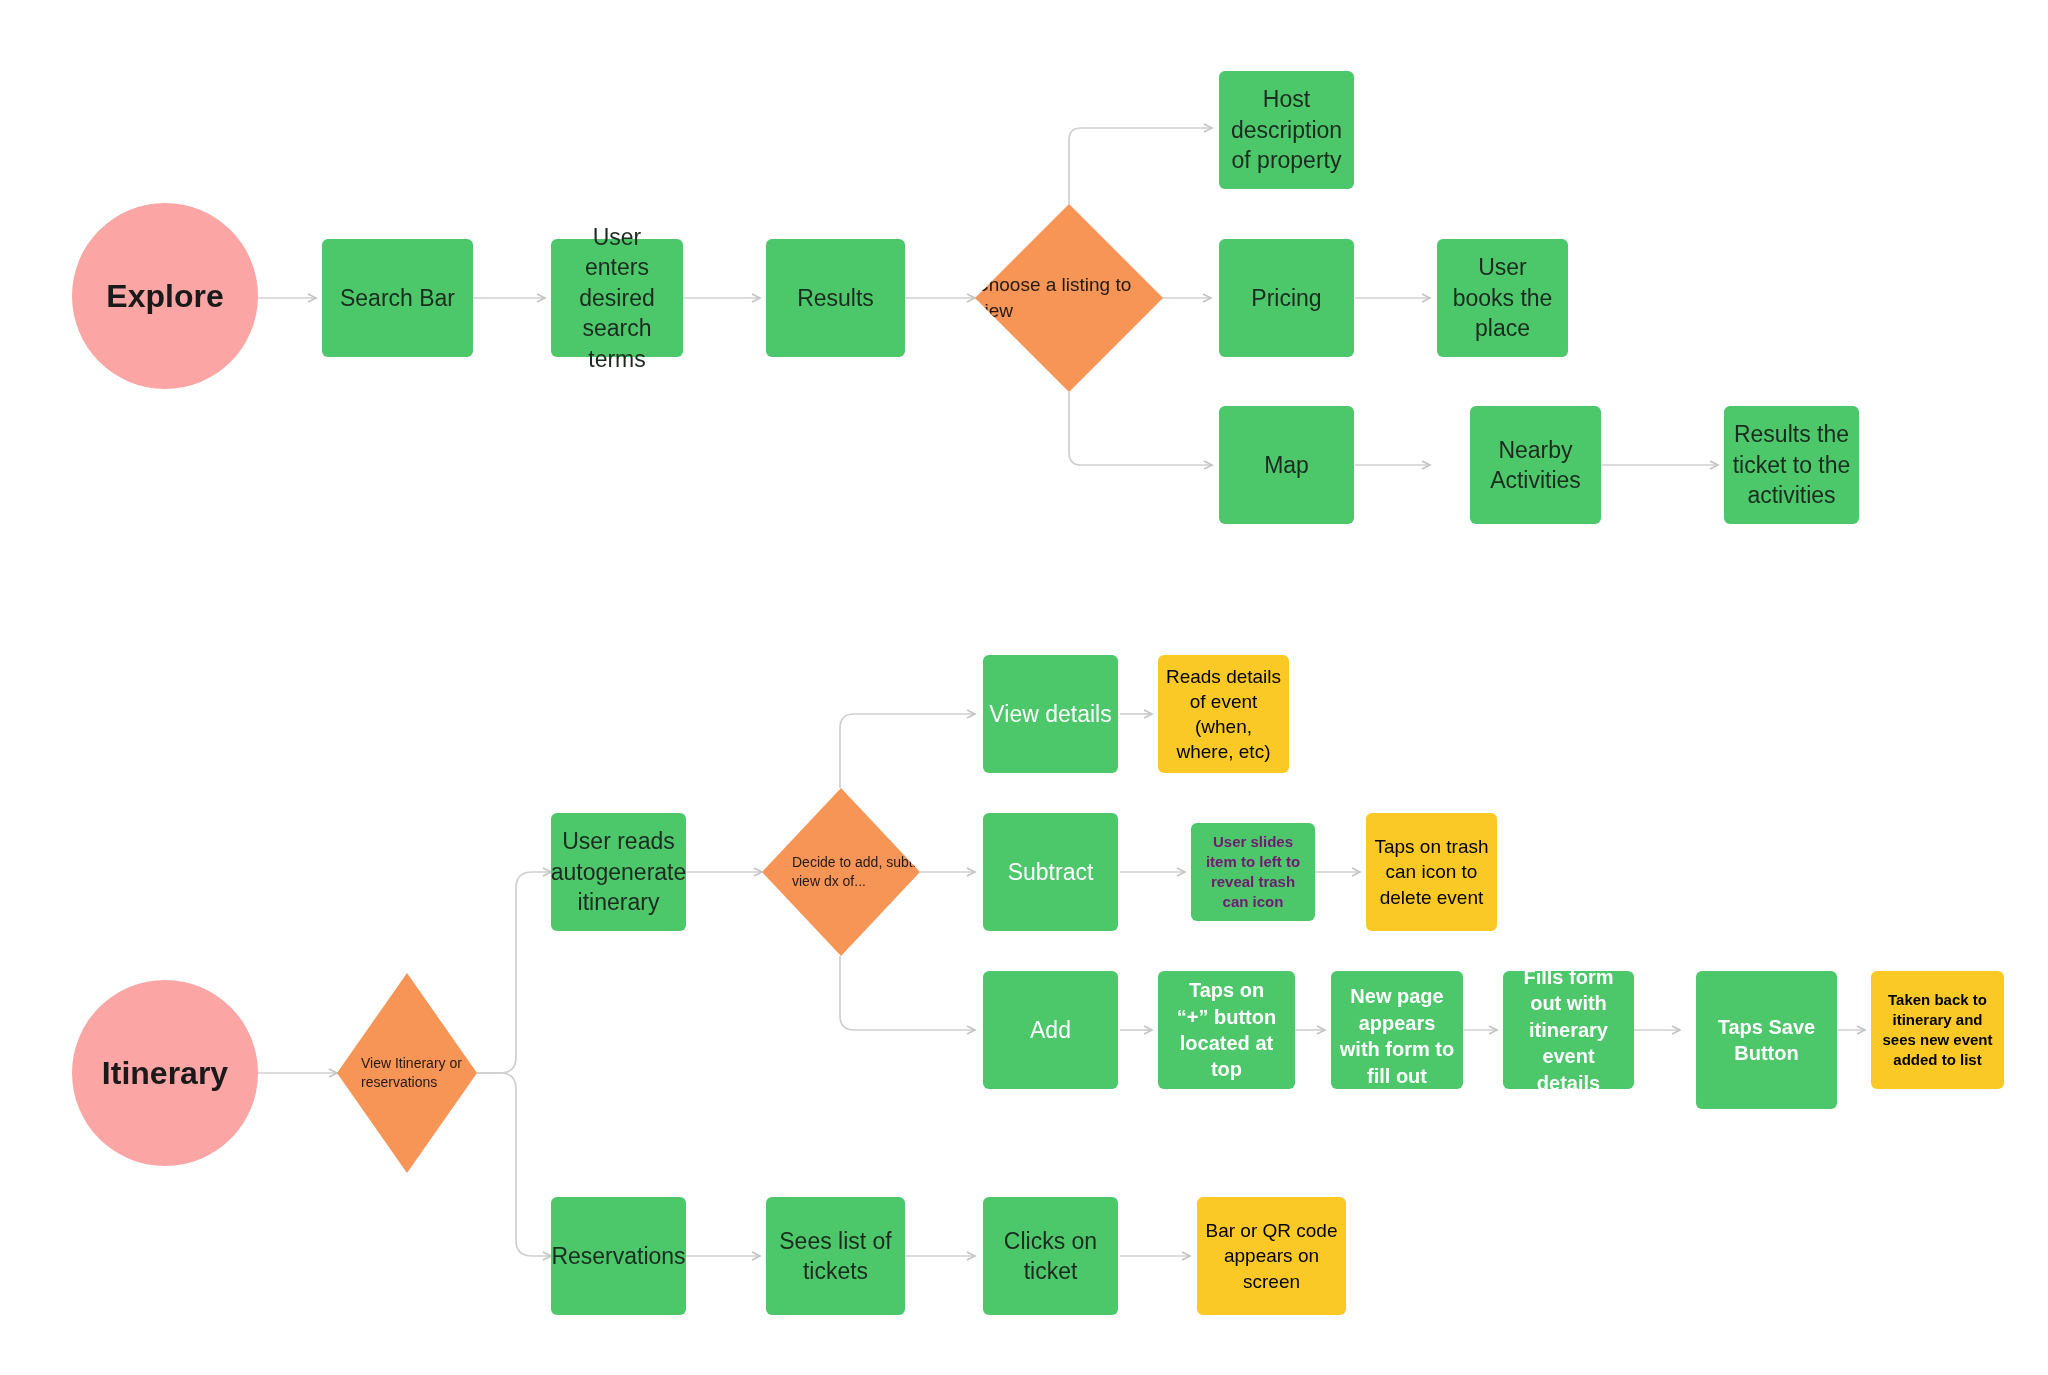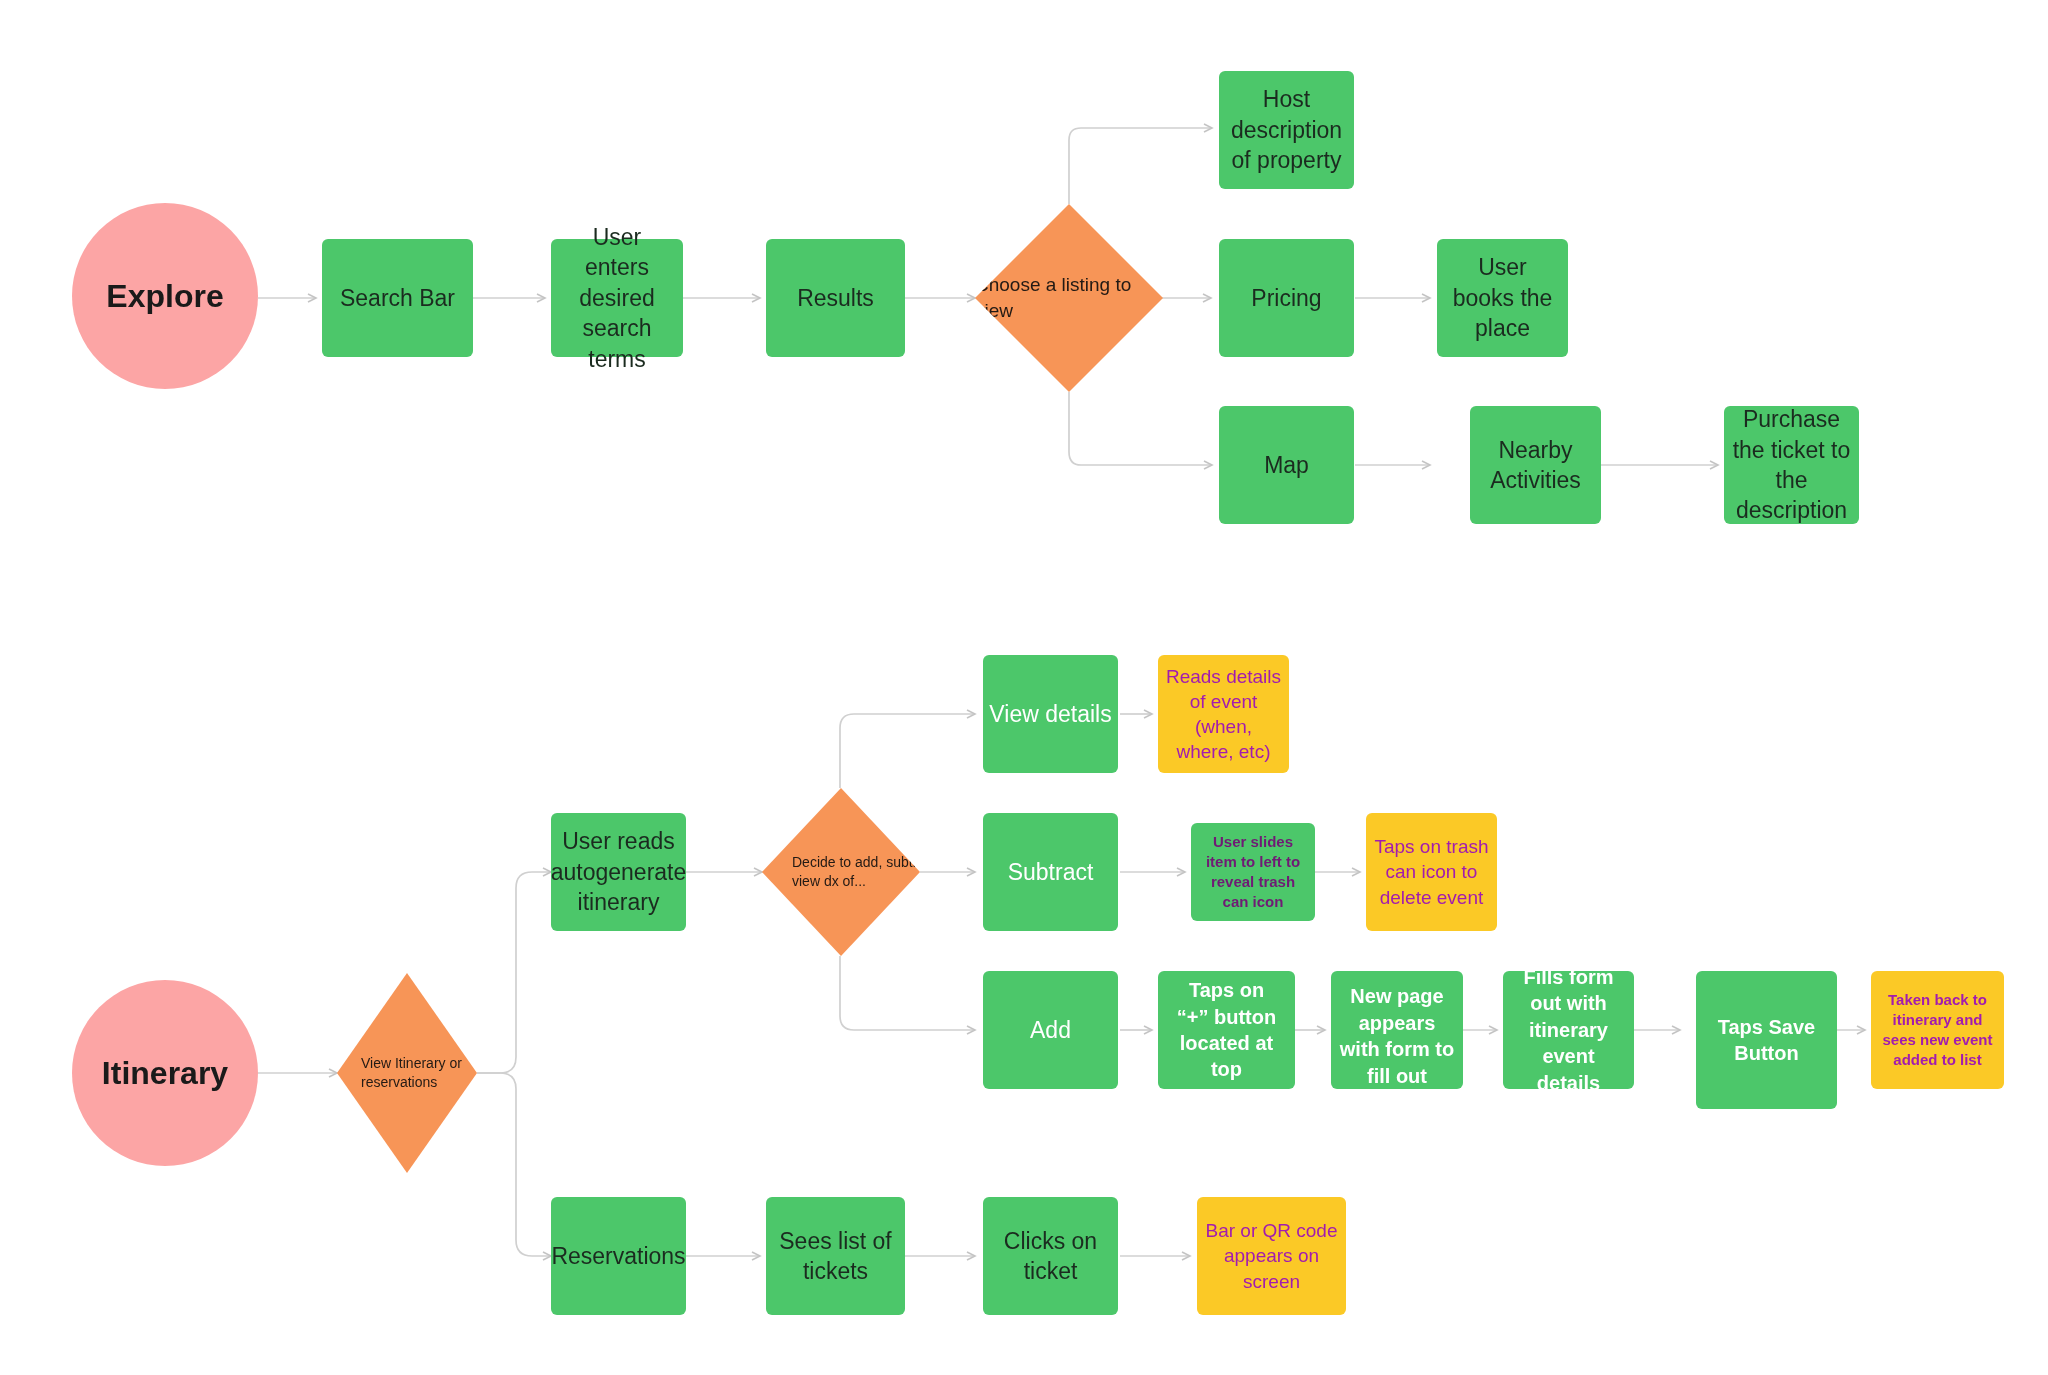--- a/index.html
+++ b/index.html
@@ -8,21 +8,21 @@
   #canvas{position:absolute;left:0;top:0;width:2048px;height:1375px;}
   svg.wires{position:absolute;left:0;top:0;width:2048px;height:1375px;pointer-events:none;}
 
   .node{position:absolute;box-sizing:border-box;display:flex;align-items:center;
         justify-content:center;text-align:center;border-radius:6px;
         line-height:1.32;}
   .green{background:#4CC76A;color:#1b2b1f;font-size:23px;}
   .green.white{color:#ffffff;}
   .green.small{font-size:15px;font-weight:bold;color:#701a75;}
   .green.bold{font-size:20px;font-weight:bold;color:#ffffff;}
-  .yellow{background:#FBC926;color:#a21caf;font-size:19px;}
+  .yellow{background:#FBC926;color:#000000;font-size:19px;}
   .yellow.small{font-size:15px;font-weight:bold;}
 
   .lane{position:absolute;border-radius:50%;background:#fca5a5;
         display:flex;align-items:center;justify-content:center;
         font-size:32px;font-weight:bold;color:#1a1a1a;}
 
   .diamond{position:absolute;background:#F79557;}
   .diamond .dlabel{position:absolute;left:0;top:0;width:100%;height:100%;
         display:flex;align-items:center;justify-content:center;
         color:#231a14;font-size:19px;line-height:1.35;}
@@ -122,21 +122,21 @@
 
   <div class="node green" style="left:1219px;top:406px;width:135px;height:118px;">
     <span>Map</span>
   </div>
 
   <div class="node green" style="left:1437px;top:406px;width:131px;height:118px;padding:0 8px;margin-left:33px;">
     <span>Nearby Activities</span>
   </div>
 
   <div class="node green" style="left:1724px;top:406px;width:135px;height:118px;padding:0 8px;">
-    <span>Purchase the ticket to the description</span>
+    <span>Results the ticket to the activities</span>
   </div>
 
   <div class="lane" style="left:72px;top:980px;width:186px;height:186px;">
     <span>Itinerary</span>
   </div>
 
   <div class="diamond" style="left:337px;top:973px;width:140px;height:200px;
        clip-path:polygon(50% 0,100% 50%,50% 100%,0 50%);">
     <div class="dlabel left" style="padding-left:24px;font-size:14px;">
       <span>View Itinerary or reservations</span>

